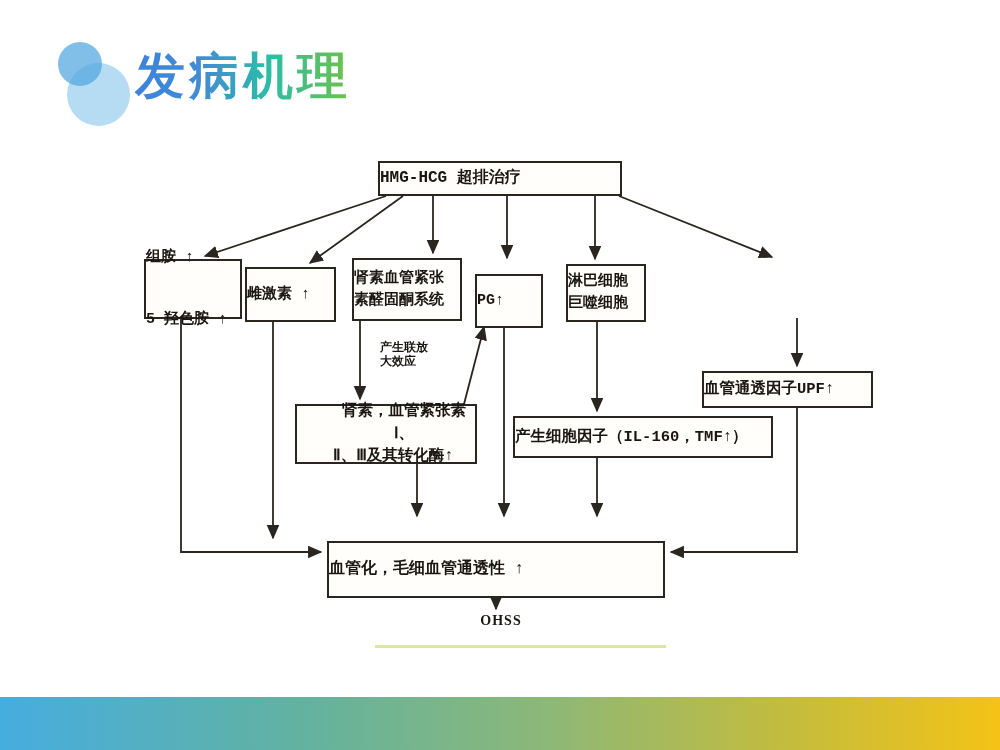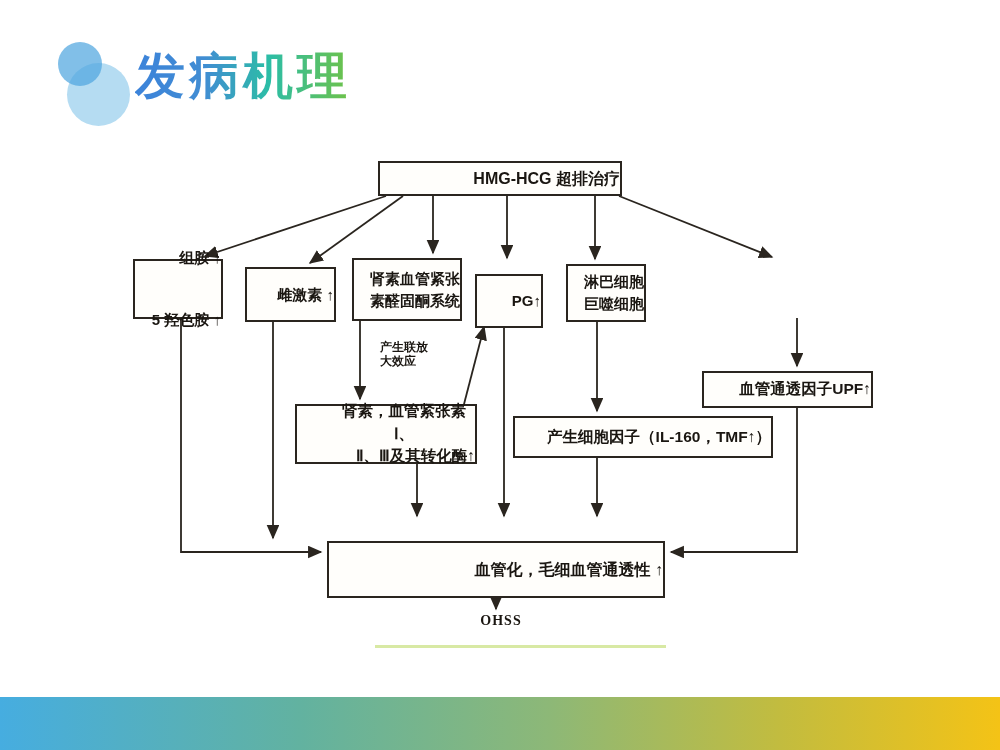--- a/index.html
+++ b/index.html
@@ -23,26 +23,26 @@
     font-size:50px; font-weight:800; letter-spacing:4px; line-height:1.15;
     background:linear-gradient(90deg,#3c83da 0%, #418dd3 32%, #2cbda6 62%, #6fc247 100%);
     -webkit-background-clip:text; background-clip:text; color:transparent;
   }
 
   
   .fc-arrows { position:absolute; left:0; top:0; pointer-events:none; }
   .fc-box {
     position:absolute; box-sizing:border-box;
     border:2px solid #2a251f; background:#fffefb; color:#1a1611;
-    display:flex; flex-direction:column; align-items:flex-end; justify-content:center;
-    text-align:center; font-family:Liberation Sans, sans-serif;
+    display:flex; flex-direction:column; align-items:flex-start; justify-content:center;
+    text-align:center; font-family:Liberation Mono, monospace;
     font-weight:600; font-size:15px; line-height:1.45;
   }
   .b-treatment { left:378px; top:161px; width:244px; height:35px; font-size:16px; }
-  .b-histamine { left:133px; top:259px; width:90px;  height:60px;gap:40px; }
+  .b-histamine { left:144px; top:259px; width:98px;  height:60px;gap:40px; }
   .b-estrogen  { left:245px; top:267px; width:91px;  height:55px; }
   .b-raas      { left:352px; top:258px; width:110px; height:63px; }
   .b-pg        { left:475px; top:263px; width:68px;  height:54px;margin-top:11px; }
   .b-lymph     { left:566px; top:264px; width:80px;  height:58px; }
   .b-granulosa { left:678px; top:262px; width:185px; height:56px; }
   .b-upf       { left:682px; top:371px; width:171px; height:37px; font-size:15.5px;margin-left:20px; }
   .b-renin     { left:295px; top:404px; width:182px; height:60px; font-size:15.5px;padding-left:36px; }
   .b-cytokine  { left:513px; top:416px; width:260px; height:42px; font-size:15.5px; }
   .b-vascular  { left:327px; top:521px; width:338px; height:57px; font-size:16px;margin-top:20px; }
   .fc-note {

